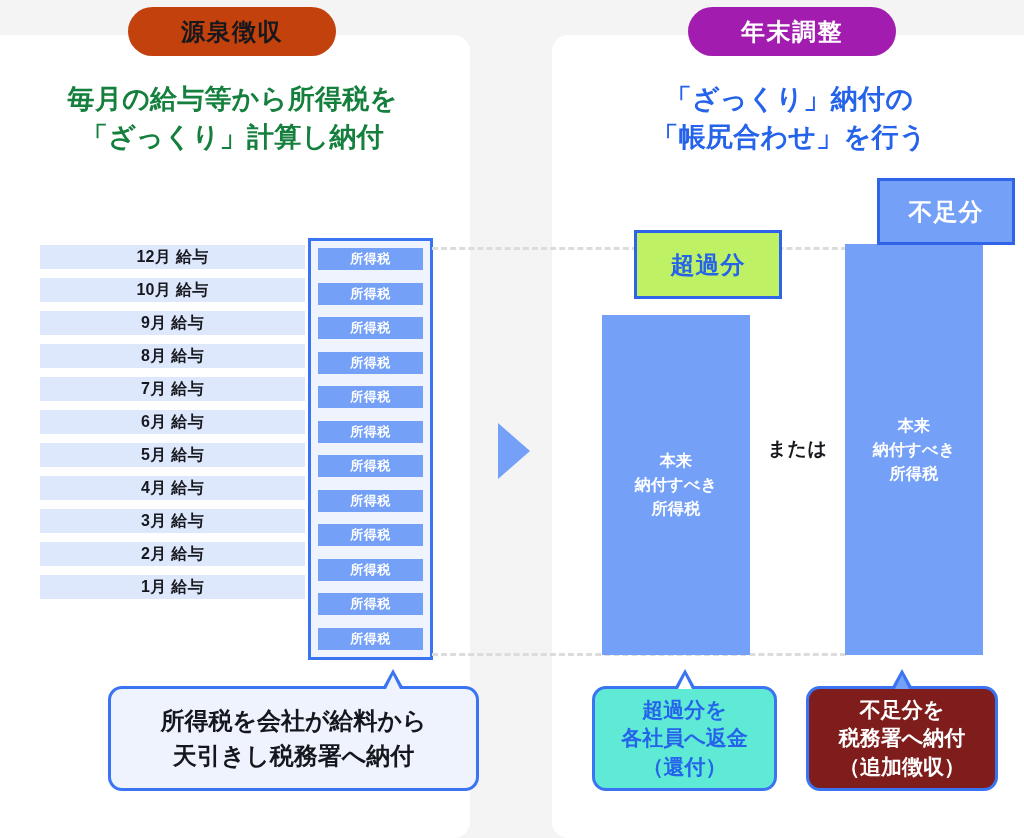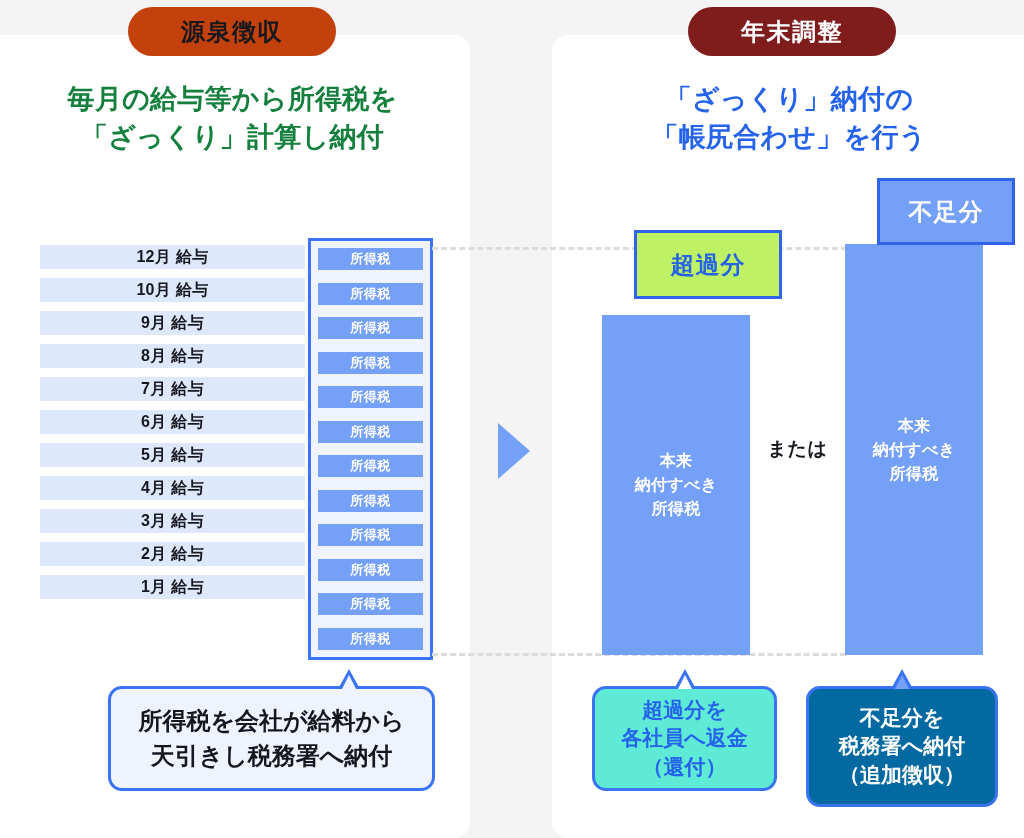--- a/index.html
+++ b/index.html
@@ -23,21 +23,21 @@
 
   
   .pill{
     position:absolute;display:flex;align-items:center;justify-content:center;
     border-radius:999px;font-weight:700;letter-spacing:.06em;
     font-size:24px;line-height:1;
   }
   #pill-left{left:128px;top:7px;width:208px;height:49px;
     background:#c2410c;color:#16181d;}
   #pill-right{left:688px;top:7px;width:208px;height:49px;
-    background:#7f1d1d;color:#ffffff;}
+    background:#a21caf;color:#ffffff;}
 
   
   .heading{
     position:absolute;text-align:center;font-weight:700;
     font-size:27px;line-height:1.42;letter-spacing:.01em;white-space:pre-line;
   }
   #heading-left{left:0;top:80px;width:465px;color:#15803d;}
   #heading-right{left:552px;top:80px;width:474px;color:#2563eb;}
 
   
@@ -115,32 +115,32 @@
     border-bottom:20px solid #3b74f2;
   }
   .callout .ptr-in{
     top:-14px;margin-left:-7px;
     border-left:7px solid transparent;border-right:7px solid transparent;
     border-bottom:14px solid var(--fill);
   }
 
   #callout-left{
     --fill:#eef3fe;
-    left:108px;top:686px;width:327px;height:105px;
+    left:108px;top:686px;width:371px;height:105px;
     background:#eef3fe;color:#15171c;font-size:24px;line-height:1.42;
   }
   #callout-refund{
     --fill:#ffffff;
     left:592px;top:686px;width:185px;height:105px;
     background:#5eead4;color:#2563eb;font-size:21px;line-height:1.35;
   }
   #callout-collect{
     --fill:#74a0f7;
-    left:806px;top:686px;width:192px;height:121px;
-    background:#0369a1;color:#ffffff;font-size:21px;line-height:1.35;
+    left:806px;top:686px;width:192px;height:105px;
+    background:#7f1d1d;color:#ffffff;font-size:21px;line-height:1.35;
   }
   #callout-left .ptr{left:auto;right:72px;margin-left:0;}
   #callout-left .ptr-in{left:auto;right:76px;margin-left:0;}
 </style>
 </head>
 <body>
 
 <div class="stage">
 
   <div class="card" id="card-left"></div>

